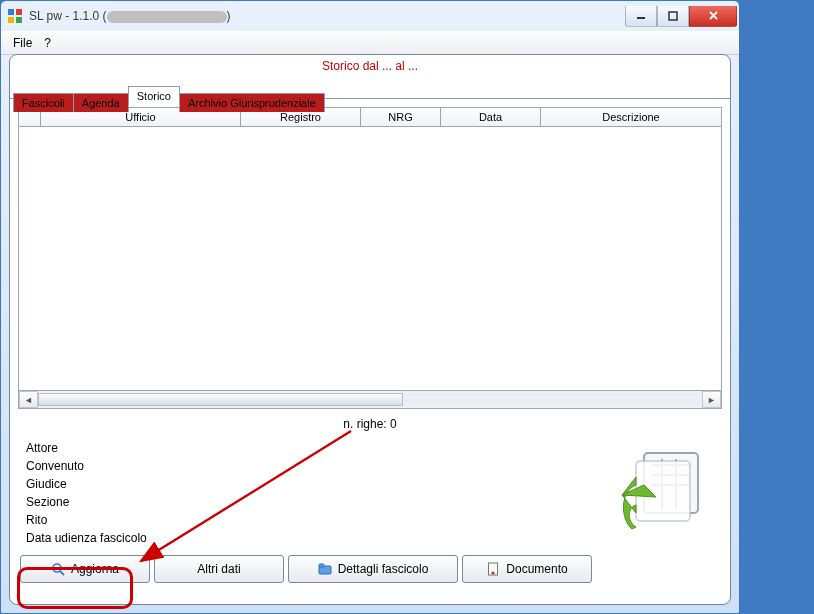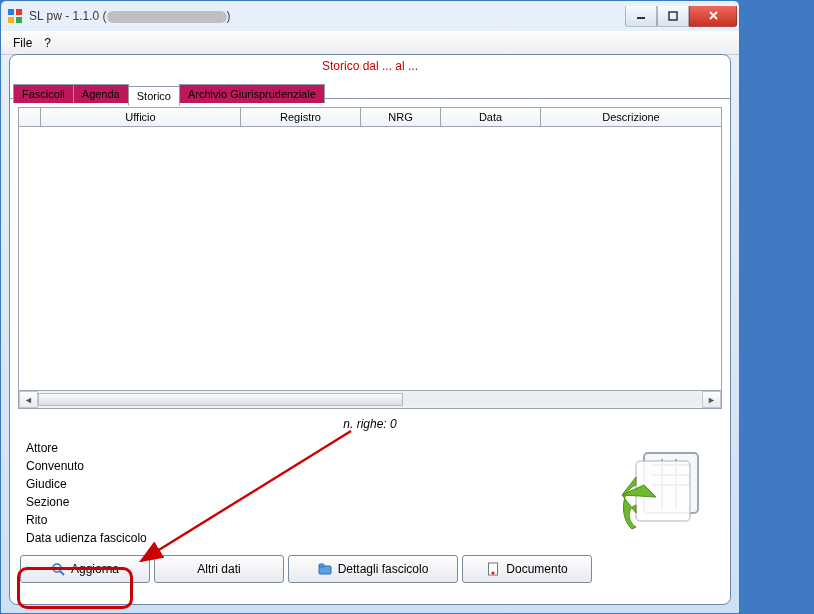--- a/index.html
+++ b/index.html
@@ -111,24 +111,24 @@
     display: flex;
     align-items: flex-end;
     padding-left: 3px;
     border-bottom: 1px solid var(--tab-border);
     font-size: 11px;
   }
   .tab {
     padding: 3px 8px;
     border: 1px solid var(--tab-border);
     border-bottom: none;
-    background: #be185d;
+    background: #b91c1c;
     margin-right: -1px;
     position: relative;
-    top: 5px;
+    top: 14px;
     cursor: default;
   }
   .tab.active {
     background: #ffffff;
     border-bottom: 1px solid #ffffff;
     top: 8px;
     z-index: 2;
   }
 
   .tab-body {
@@ -184,21 +184,20 @@
   .hscroll .thumb {
     position:absolute; left:0; top:0; height:13px; width:55%;
     background:linear-gradient(to bottom,#fafbfd,#d9dee6);
     border:1px solid #b6bdc7; box-sizing:border-box;
   }
 
   .rowcount {
     text-align: center;
     font-size: 12px;
     padding: 6px 0 8px;
-    font-style: italic;
   }
 
   .details {
     display: flex;
     padding: 2px 16px 0 16px;
   }
   .detail-labels {
     display: flex;
     flex-direction: column;
     gap: 4px;

